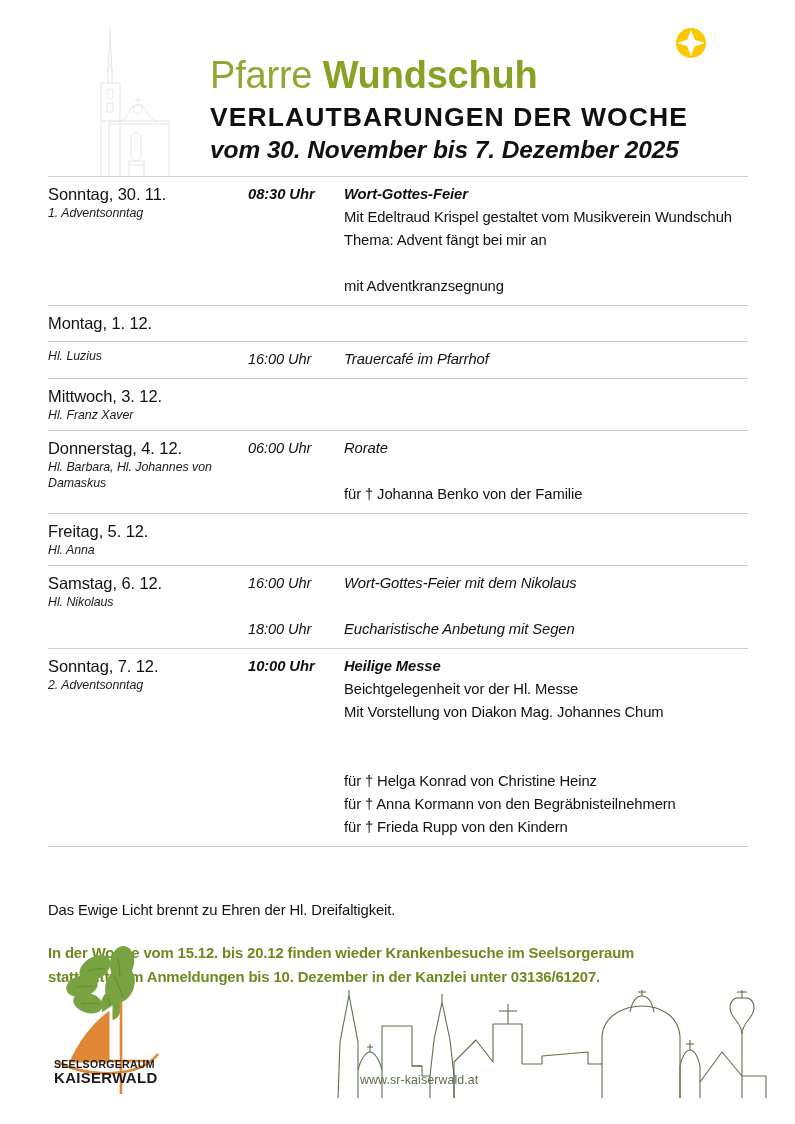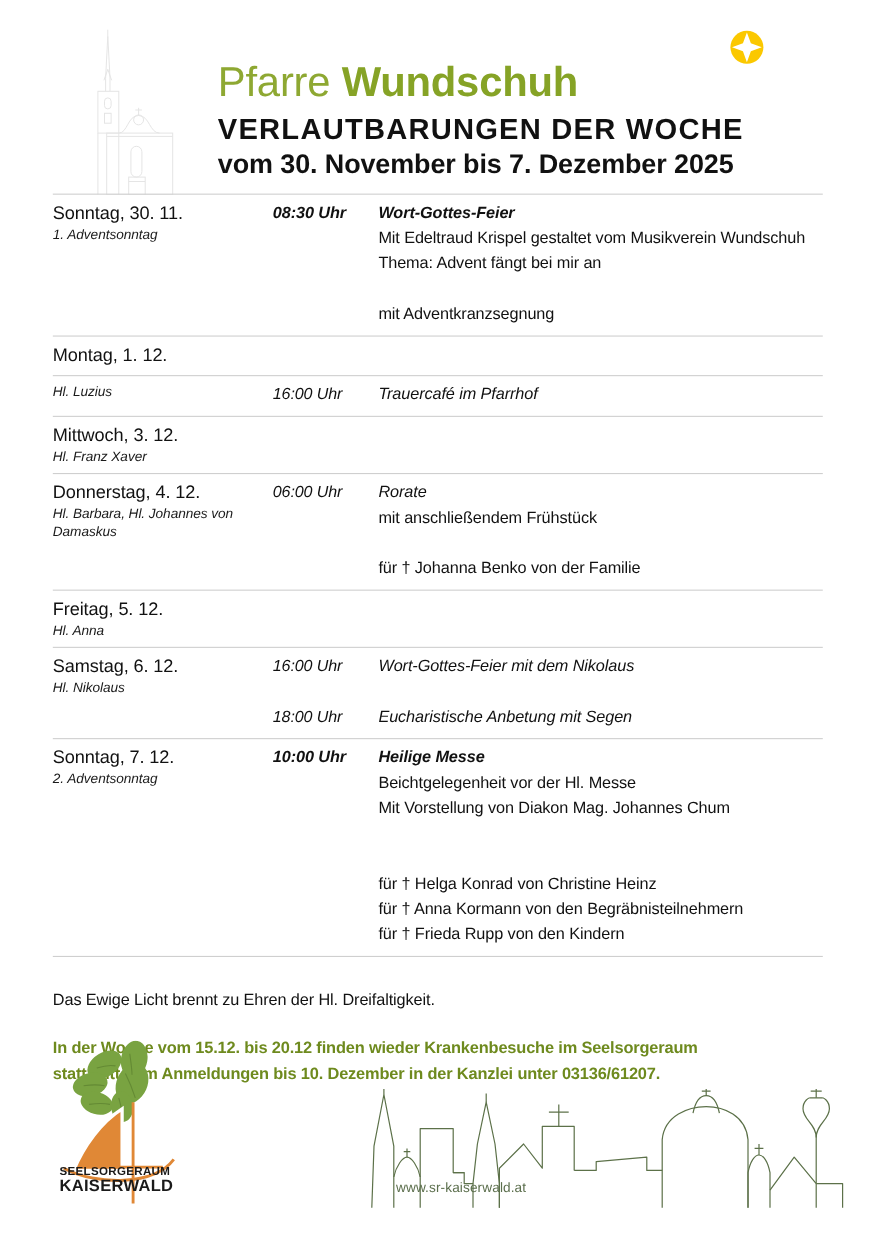--- a/index.html
+++ b/index.html
@@ -5,21 +5,21 @@
   html,body{margin:0;padding:0;}
   body{
     width:795px;height:1124px;
     background:#ffffff;
     font-family:"Liberation Sans", sans-serif;
     color:#141414;
     position:relative;
     overflow:hidden;
     -webkit-font-smoothing:antialiased;
   }
-  .page{position:relative;width:732px;height:1124px;}
+  .page{position:relative;width:732px;height:1124px;padding-left:12px;}
 
   
   .header{position:relative;height:178px;}
   .church-ill{
     position:absolute;left:72px;top:25px;width:108px;height:152px;
     opacity:.38;
   }
   .cross-badge{
     position:absolute;right:36px;top:26px;width:34px;height:34px;
   }
@@ -32,21 +32,21 @@
     white-space:nowrap;
   }
   .t1 .light{color:#8EA832;font-weight:400;}
   .t1 .bold{color:#86A326;font-weight:700;}
   .t2{
     font-size:26.5px;font-weight:700;line-height:33px;
     letter-spacing:1.1px;color:#111;white-space:nowrap;margin-top:3px;
   }
   .t3{
     font-size:24.5px;font-weight:700;line-height:30px;
-    letter-spacing:-0.1px;color:#111;white-space:nowrap;margin-top:1px;
+    letter-spacing:-0.1px;color:#111;white-space:nowrap;margin-top:1px;font-style:italic;
   }
 
   
   .sched{position:absolute;left:48px;top:176px;width:700px;}
   .row{
     display:flex;
     border-top:1.4px solid #cfcfcf;
     padding:6px 0 7px 0;
     box-sizing:border-box;
   }
@@ -188,21 +188,20 @@
       <div class="row">
         <div class="col-day">
           <div class="dayname">Donnerstag, 4. 12.</div>
           <div class="saint">Hl. Barbara, Hl. Johannes von Damaskus</div>
         </div>
         <div class="col-body">
           <div class="ev">
             <div class="ev-time">06:00 Uhr</div>
             <div class="ev-txt">Rorate</div>
           </div>
-          <div class="ev-full">mit anschließendem Frühstück</div>
           <div class="ev-spacer"></div>
           <div class="ev-full">für † Johanna Benko von der Familie</div>
         </div>
       </div>
       <div class="row">
         <div class="col-day">
           <div class="dayname">Freitag, 5. 12.</div>
           <div class="saint">Hl. Anna</div>
         </div>
         <div class="col-body"></div>

